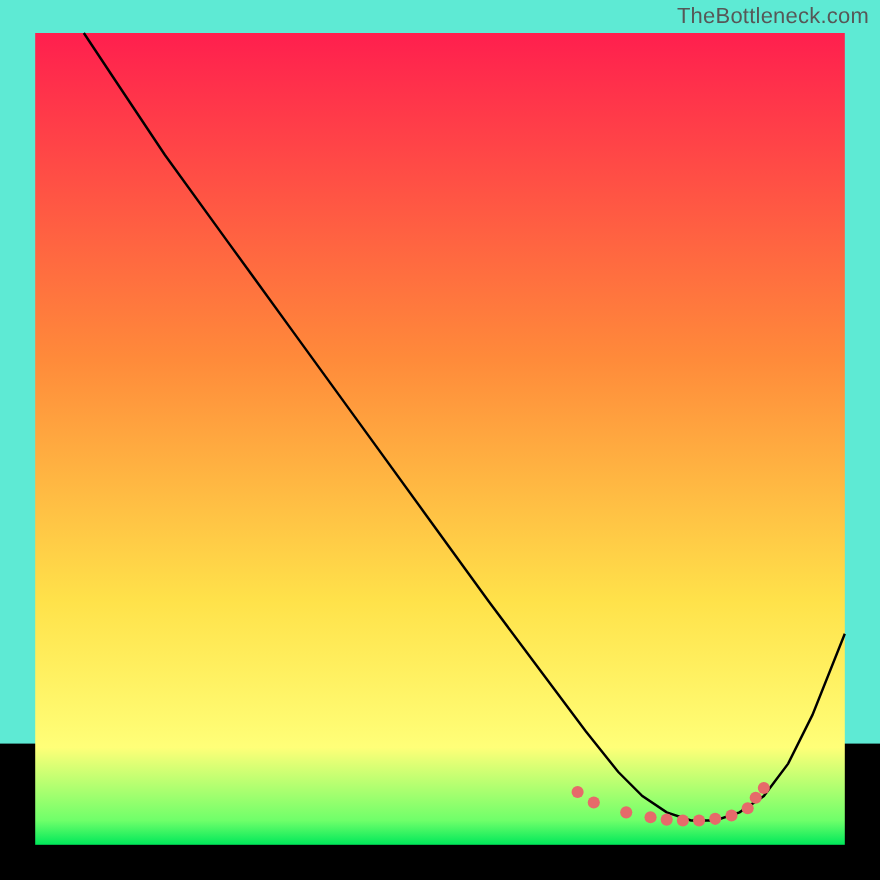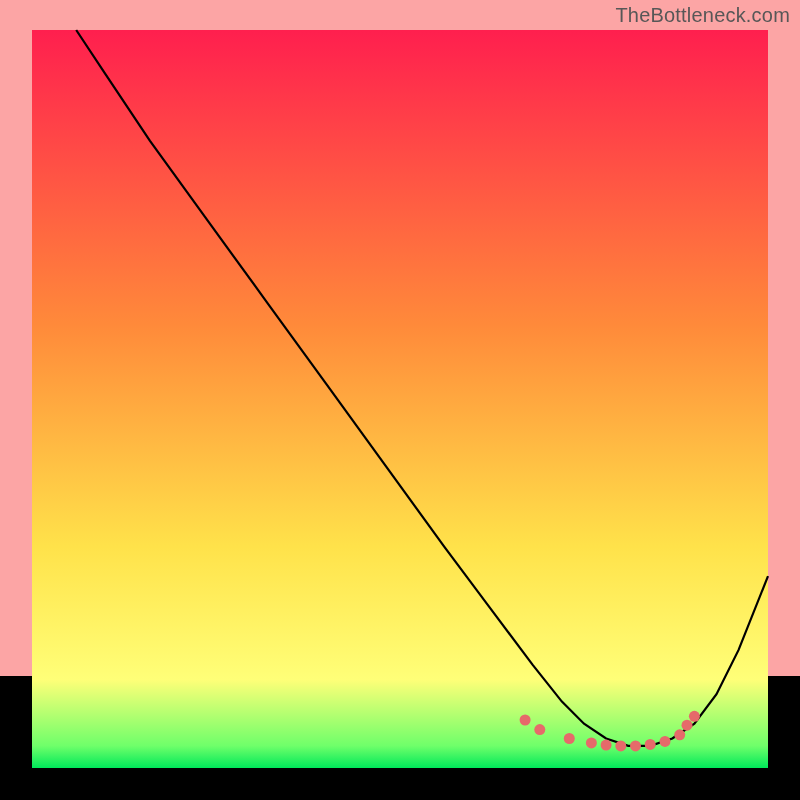--- a/index.html
+++ b/index.html
@@ -8,21 +8,21 @@
     width: 800px;
     height: 800px;
     background: #000;
     font-family: Arial, Helvetica, sans-serif;
     overflow: hidden;
   }
   .frame {
     position: relative;
     width: 800px;
     height: 676px;
-    background: #fca5a5;
+    background: #5eead4;
   }
   .attribution {
     position: absolute;
     top: 4px;
     right: 10px;
     color: #575757;
     font-size: 20px;
     font-weight: 400;
     letter-spacing: 0.2px;
     z-index: 10;

